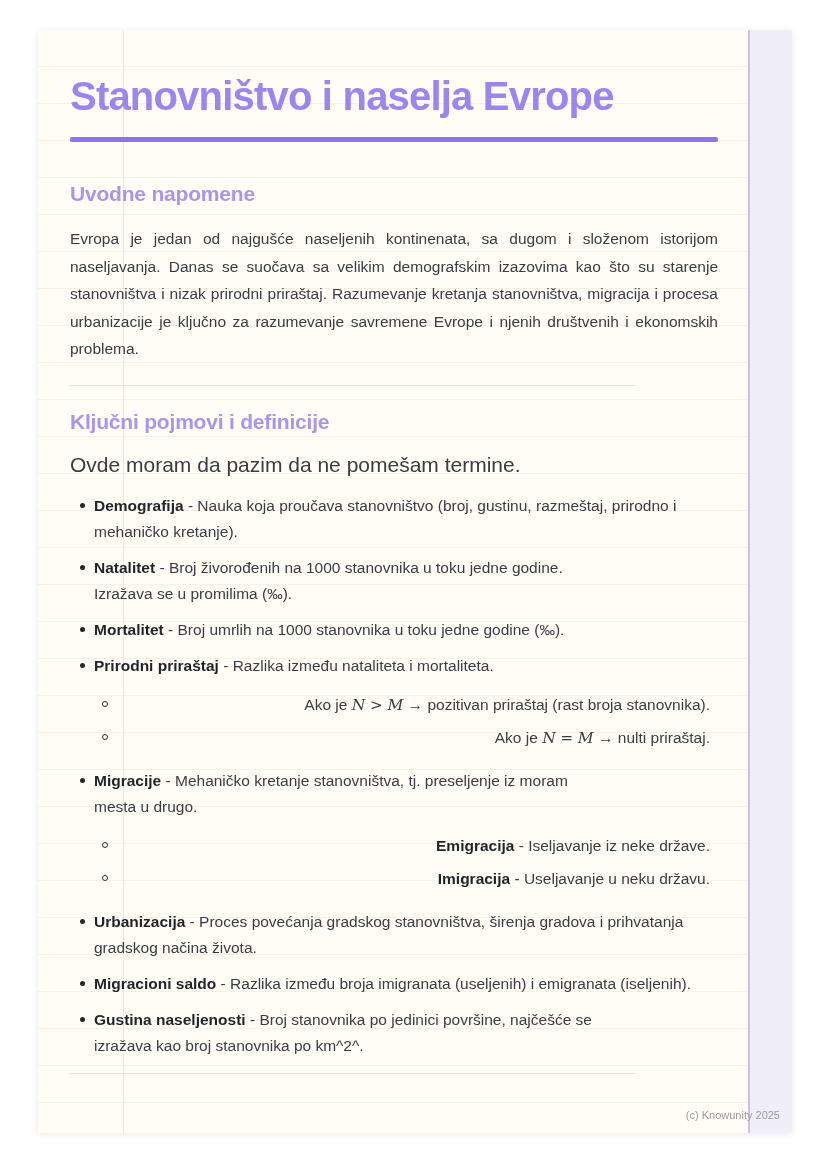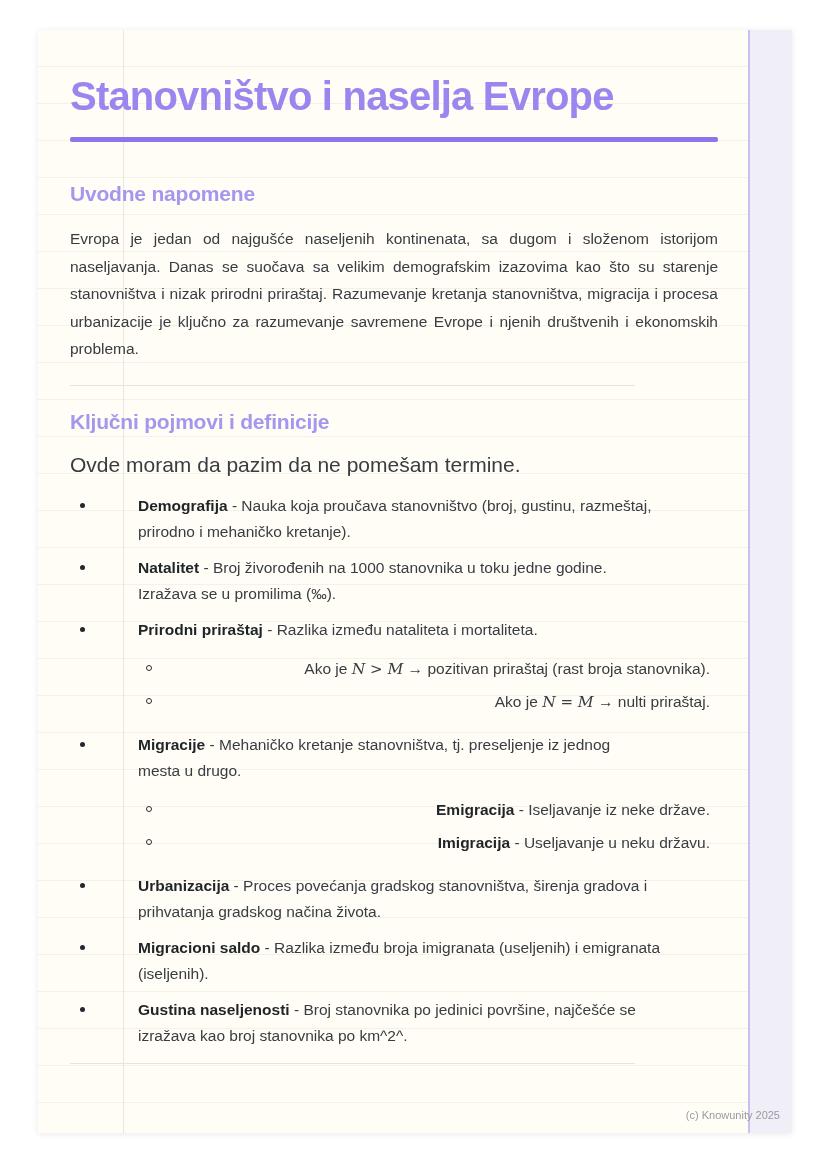--- a/index.html
+++ b/index.html
@@ -94,21 +94,20 @@
     list-style: none;
     margin-top: 15px;
     width: 640px;
   }
   ul.term-list > li {
     display: flex;
     margin-bottom: 10px;
     font-size: 15.5px;
     line-height: 26px;
     color: #383d43;
-    gap: 44px;
   }
   .b-marker {
     flex: 0 0 16px;
     margin-left: 8px;
     position: relative;
   }
   .b-marker::after {
     content: "";
     position: absolute;
     left: 2px; top: 10.5px;
@@ -185,20 +184,24 @@
       <li>
         <span class="b-marker"></span>
         <span class="li-body"><span class="term">Demografija</span><span> - Nauka koja proučava stanovništvo (broj, gustinu, razmeštaj, prirodno i mehaničko kretanje).</span></span>
       </li>
 
       <li>
         <span class="b-marker"></span>
         <span class="li-body"><span class="term">Natalitet</span><span> - Broj živorođenih na 1000 stanovnika u toku jedne godine.</span><br><span>Izražava se u promilima (‰).</span></span>
       </li>
 
+      <li>
+        <span class="b-marker"></span>
+        <span class="li-body"><span class="term">Mortalitet</span><span> - Broj umrlih na 1000 stanovnika u toku jedne godine (‰).</span></span>
+      </li>
 
       <li>
         <span class="b-marker"></span>
         <span class="li-body">
           <span class="term">Prirodni priraštaj</span><span> - Razlika između nataliteta i mortaliteta.</span>
           <ul class="sub-list">
             <li>
               <span class="s-marker"></span>
               <span class="li-body"><span>Ako je </span><span class="mathvar">N</span><span class="mathop"> &gt; </span><span class="mathvar">M</span><span> → </span><span>pozitivan priraštaj (rast broja stanovnika).</span></span>
             </li>
@@ -206,21 +209,21 @@
               <span class="s-marker"></span>
               <span class="li-body"><span>Ako je </span><span class="mathvar">N</span><span class="mathop"> = </span><span class="mathvar">M</span><span> → </span><span>nulti priraštaj.</span></span>
             </li>
           </ul>
         </span>
       </li>
 
       <li>
         <span class="b-marker"></span>
         <span class="li-body">
-          <span class="term">Migracije</span><span> - Mehaničko kretanje stanovništva, tj. preseljenje iz jednog</span><br><span>mesta u drugo.</span>
+          <span class="term">Migracije</span><span> - Mehaničko kretanje stanovništva, tj. preseljenje iz moram</span><br><span>mesta u drugo.</span>
           <ul class="sub-list">
             <li>
               <span class="s-marker"></span>
               <span class="li-body"><span class="term">Emigracija</span><span> - Iseljavanje iz neke države.</span></span>
             </li>
             <li>
               <span class="s-marker"></span>
               <span class="li-body"><span class="term">Imigracija</span><span> - Useljavanje u neku državu.</span></span>
             </li>
           </ul>

